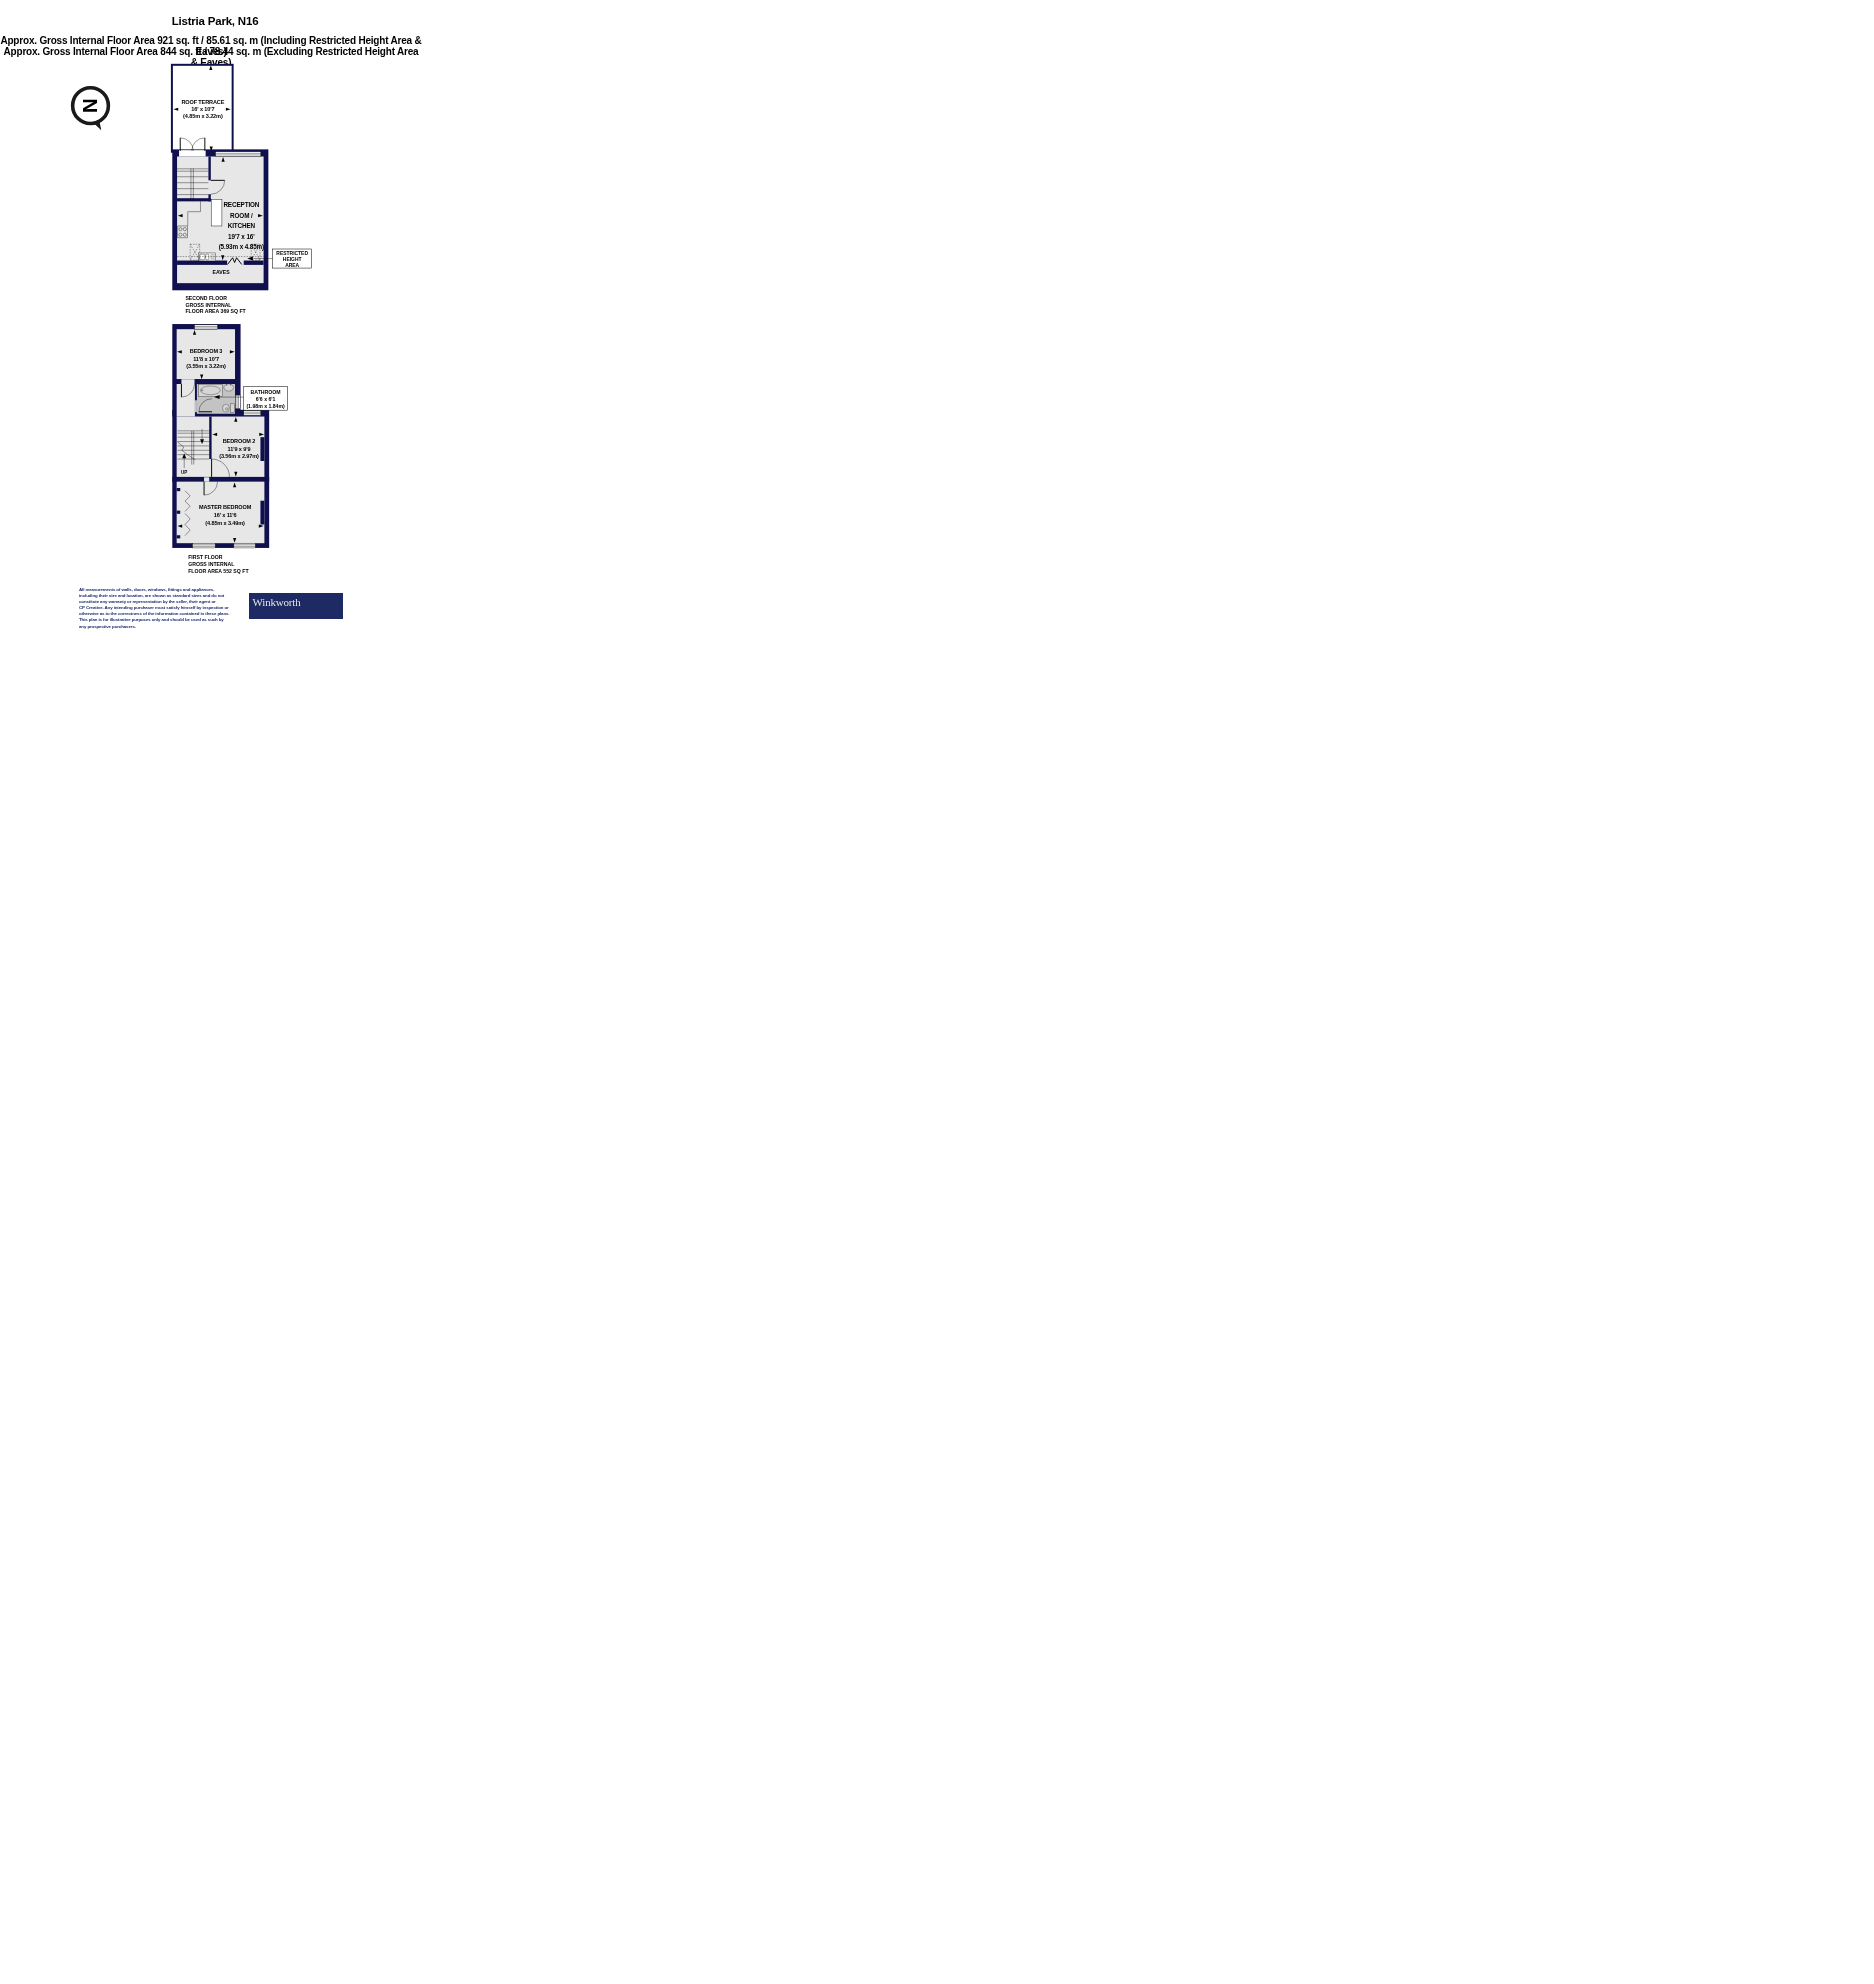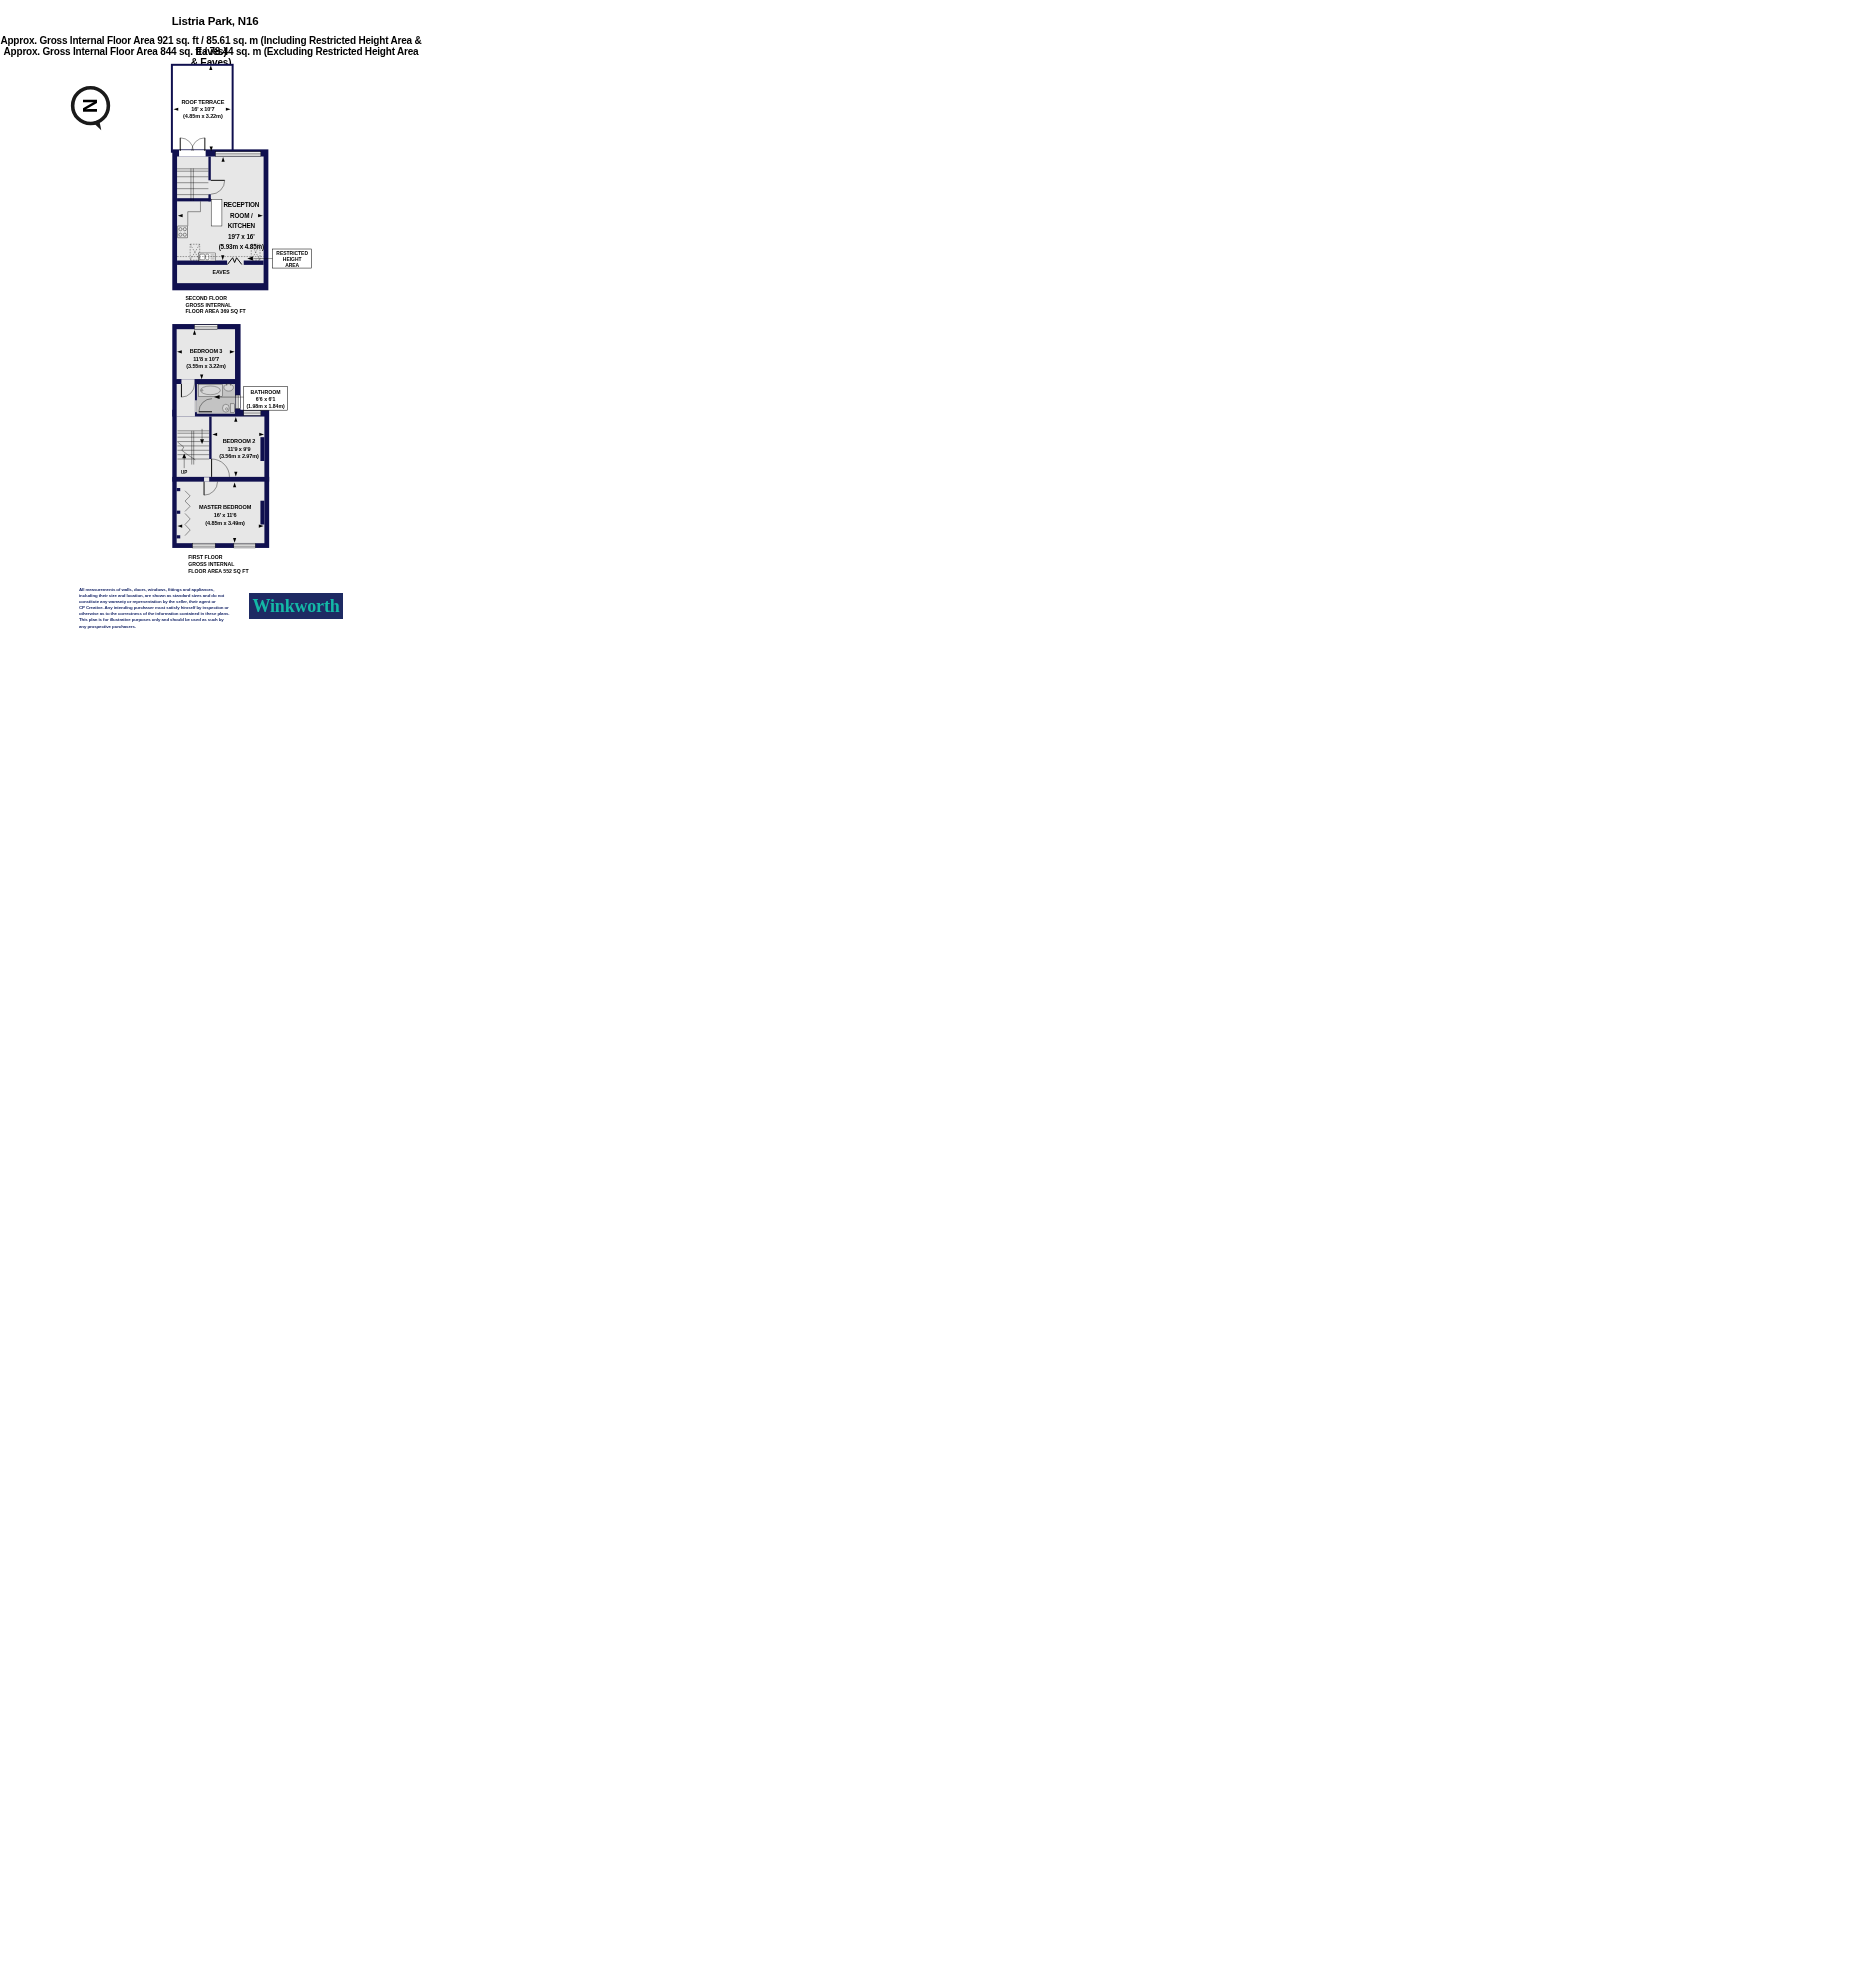--- a/index.html
+++ b/index.html
@@ -24,22 +24,22 @@
   .rn{font-weight:bold;text-anchor:middle;}
   .f16{font-size:16px;letter-spacing:-0.3px;}
   .f14{font-size:14px;letter-spacing:-0.3px;}
   .f13{font-size:13px;}
   .f12{font-size:12.5px;}
   .f11{font-size:11.5px;}
   .lab{font-weight:bold;font-size:13px;text-anchor:start;}
   .disc{position:absolute;left:79px;top:587px;width:171px;
     color:var(--disc);font-size:4.4px;font-weight:bold;line-height:6.1px;letter-spacing:-0.1px;}
   .brand{position:absolute;left:249px;top:593px;width:94px;height:26px;background:var(--brandbg);}
-  .brand span{display:block;padding:2.8px 0 0 3.6px;color:#14b8a6;
-    font-family:"Liberation Serif",serif;font-weight:bold;font-size:18px;letter-spacing:-0.2px;}
+  .brand span{display:block;padding:2.8px 0 0 3.6px;color:#e5e5e5;
+    font-family:"Liberation Serif",serif;font-weight:normal;font-size:11px;letter-spacing:-0.2px;}
   .wall{fill:var(--wall);}
   .floor{fill:var(--floor);}
   .bath{fill:var(--bathfloor);}
   .ln{stroke:#000;stroke-width:1;fill:none;}
   .ln2{stroke:#000;stroke-width:2.4;fill:none;}
   .dash{stroke:#000;stroke-width:0.9;fill:none;stroke-dasharray:4 3;}
   .win{fill:#fff;stroke:#000;stroke-width:1;}
   .box{fill:#fff;stroke:#000;stroke-width:1.3;}
   .arr{fill:#000;}
 </style>

